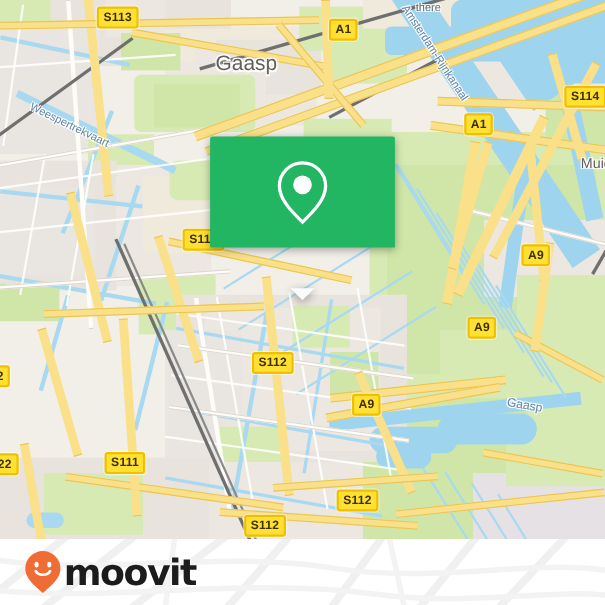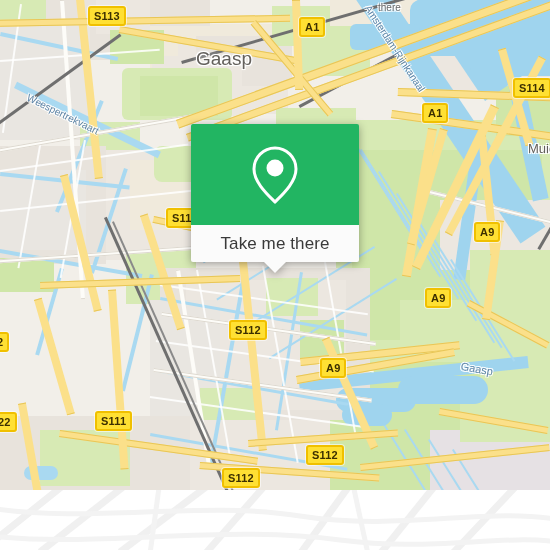--- a/index.html
+++ b/index.html
@@ -340,23 +340,20 @@
       <div class="shield" style="left:-8px;top:412px;">22</div>
     </div>
 
 
     <div class="callout">
       <div class="callout-top">
         <svg width="52" height="62" viewBox="0 0 52 62">
           <path d="M26 4 C14.4 4 5 13.4 5 25 C5 38 18 50 26 58 C34 50 47 38 47 25 C47 13.4 37.6 4 26 4 Z" fill="none" stroke="#ffffff" stroke-width="3"></path>
           <circle cx="26" cy="24" r="8.5" fill="#ffffff"></circle>
         </svg>
-      </div>
-      <div class="callout-bot">
-        <span>Take me there</span>
       </div>
       <div class="tail"></div>
     </div>
 
   </div>
 
   <div class="footer">
     <svg class="footer-wm" viewBox="0 0 550 60" preserveAspectRatio="none">
       <g stroke="#f0f0f0" stroke-width="7" fill="none">
         <path d="M-10 54 L70 -10"></path>
@@ -369,16 +366,25 @@
       </g>
       <g stroke="#f3f3f3" stroke-width="5" fill="none">
         <path d="M-10 18 C90 34 200 10 300 26 C400 42 490 16 560 30"></path>
         <path d="M-10 46 C100 58 220 34 340 50 C430 62 500 44 560 52"></path>
         <path d="M160 -10 L150 64"></path>
         <path d="M352 -10 L368 64"></path>
       </g>
     </svg>
 
     <div class="footer-row">
+      <div class="logo">
+        <svg width="34" height="40" viewBox="0 0 34 40">
+          <path d="M17 1 C8.2 1 1 8.2 1 17 C1 26.5 12 34.5 17 39 C22 34.5 33 26.5 33 17 C33 8.2 25.8 1 17 1 Z" fill="#ef6c35"></path>
+          <ellipse cx="11.2" cy="13.2" rx="1.9" ry="2.6" fill="#ffffff"></ellipse>
+          <ellipse cx="22.8" cy="13.2" rx="1.9" ry="2.6" fill="#ffffff"></ellipse>
+          <path d="M10.5 19.2 C12.8 23.6 21.2 23.6 23.5 19.2" fill="none" stroke="#ffffff" stroke-width="2.4" stroke-linecap="round"></path>
+        </svg>
+        <span class="logo-word">moovit</span>
+      </div>
     </div>
   </div>
 
 </div>
 
 </body></html>

